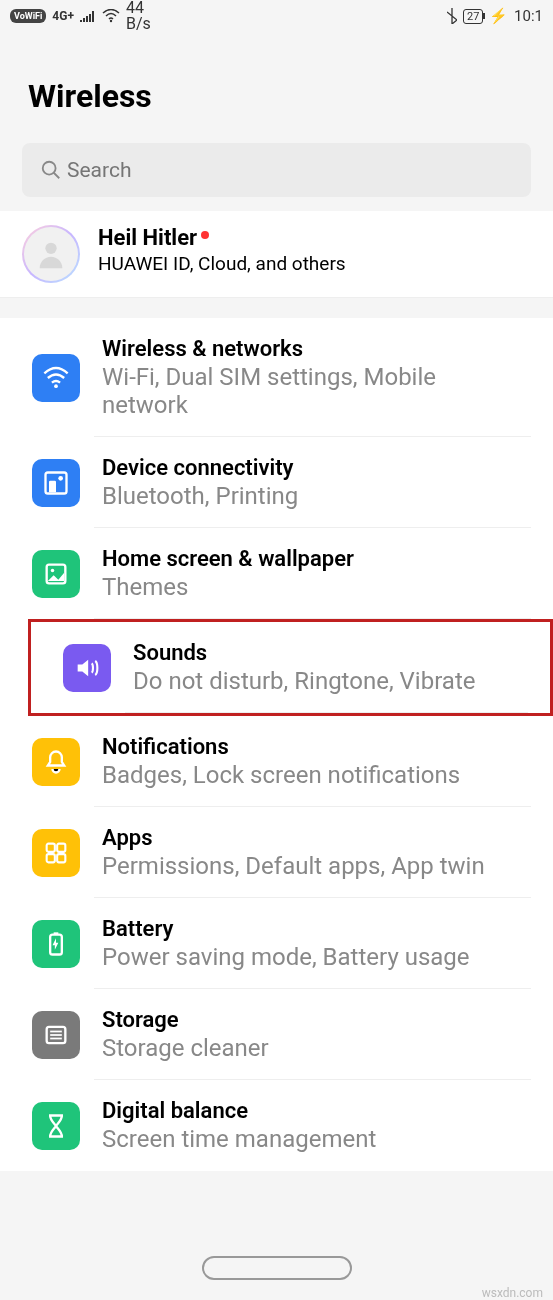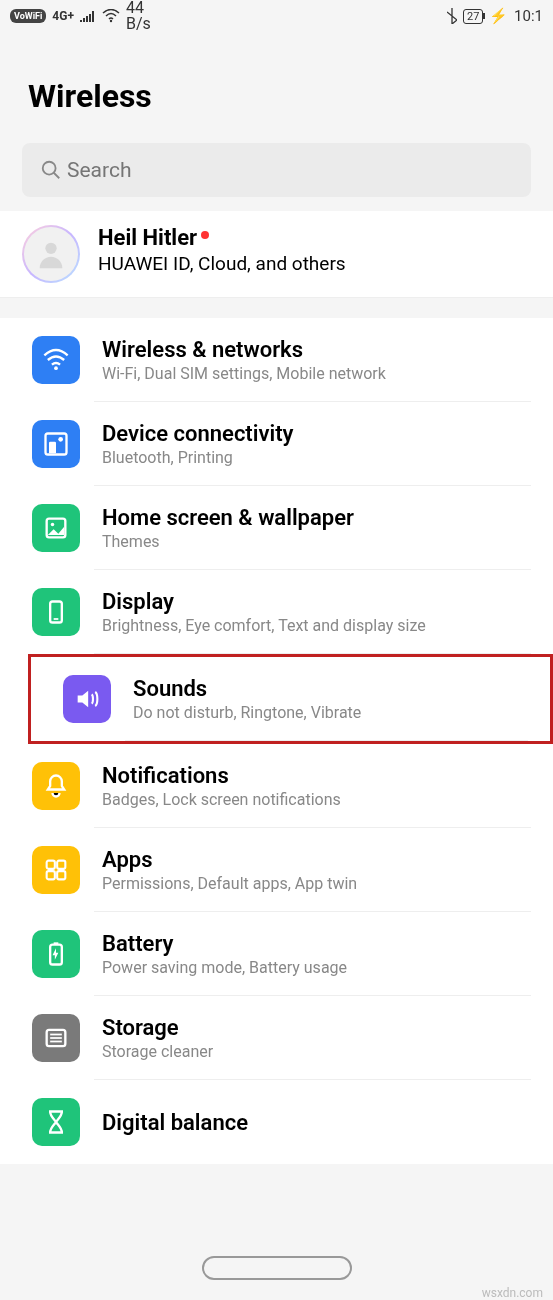--- a/index.html
+++ b/index.html
@@ -170,21 +170,21 @@
   .bg-purple { background: #7a5af0; }
   .bg-yellow { background: #ffc107; }
   .bg-gray   { background: #7a7a7a; }
   .item-text { flex: 1; }
   .item-title {
     font-size: 22px;
     font-weight: 600;
     color: #000;
   }
   .item-sub {
-    font-size: 16px;
+    font-size: 24px;
     color: #888;
     margin-top: 2px;
   }
   .highlight {
     border: 3px solid #c02020;
     margin-left: 28px;
   }
   .nav-pill {
     position: absolute;
     bottom: 20px;
@@ -300,32 +300,20 @@
           <circle cx="9" cy="9" r="1.5" fill="#fff"></circle>
           <path d="M5 18l5-5 4 4 5-6v7z" fill="#fff"></path>
         </svg>
     </div>
     <div class="item-text">
       <div class="item-title">Home screen &amp; wallpaper</div>
       <div class="item-sub">Themes</div>
     </div>
   </div>
 
-  <div class="list-item">
-    <div class="icon-box bg-green">
-      <svg width="28" height="28" viewBox="0 0 24 24">
-          <rect x="7" y="3" width="10" height="18" rx="2" fill="none" stroke="#fff" stroke-width="2"></rect>
-          <line x1="10" y1="18" x2="14" y2="18" stroke="#fff" stroke-width="1.5"></line>
-        </svg>
-    </div>
-    <div class="item-text">
-      <div class="item-title">Display</div>
-      <div class="item-sub">Brightness, Eye comfort, Text and display size</div>
-    </div>
-  </div>
 
   <div class="list-item highlight">
     <div class="icon-box bg-purple">
       <svg width="28" height="28" viewBox="0 0 24 24">
           <path fill="#fff" d="M4 9v6h4l5 4V5L8 9z"></path>
           <path fill="none" stroke="#fff" stroke-width="1.8" d="M16 8c1.5 1 1.5 7 0 8M19 6c2.5 1.5 2.5 10.5 0 12"></path>
         </svg>
     </div>
     <div class="item-text">
       <div class="item-title">Sounds</div>
@@ -391,19 +379,20 @@
   </div>
 
   <div class="list-item">
     <div class="icon-box bg-green">
       <svg width="28" height="28" viewBox="0 0 24 24">
           <path fill="none" stroke="#fff" stroke-width="2" d="M6 3h12M6 21h12M7 3c0 4 3 6 5 9-2 3-5 5-5 9M17 3c0 4-3 6-5 9 2 3 5 5 5 9"></path>
         </svg>
     </div>
     <div class="item-text">
       <div class="item-title">Digital balance</div>
+      <div class="item-sub">Screen time management</div>
     </div>
   </div>
 
 </div>
 
 <div class="nav-pill"></div>
 <div class="watermark">wsxdn.com</div>
 
 </body></html>

